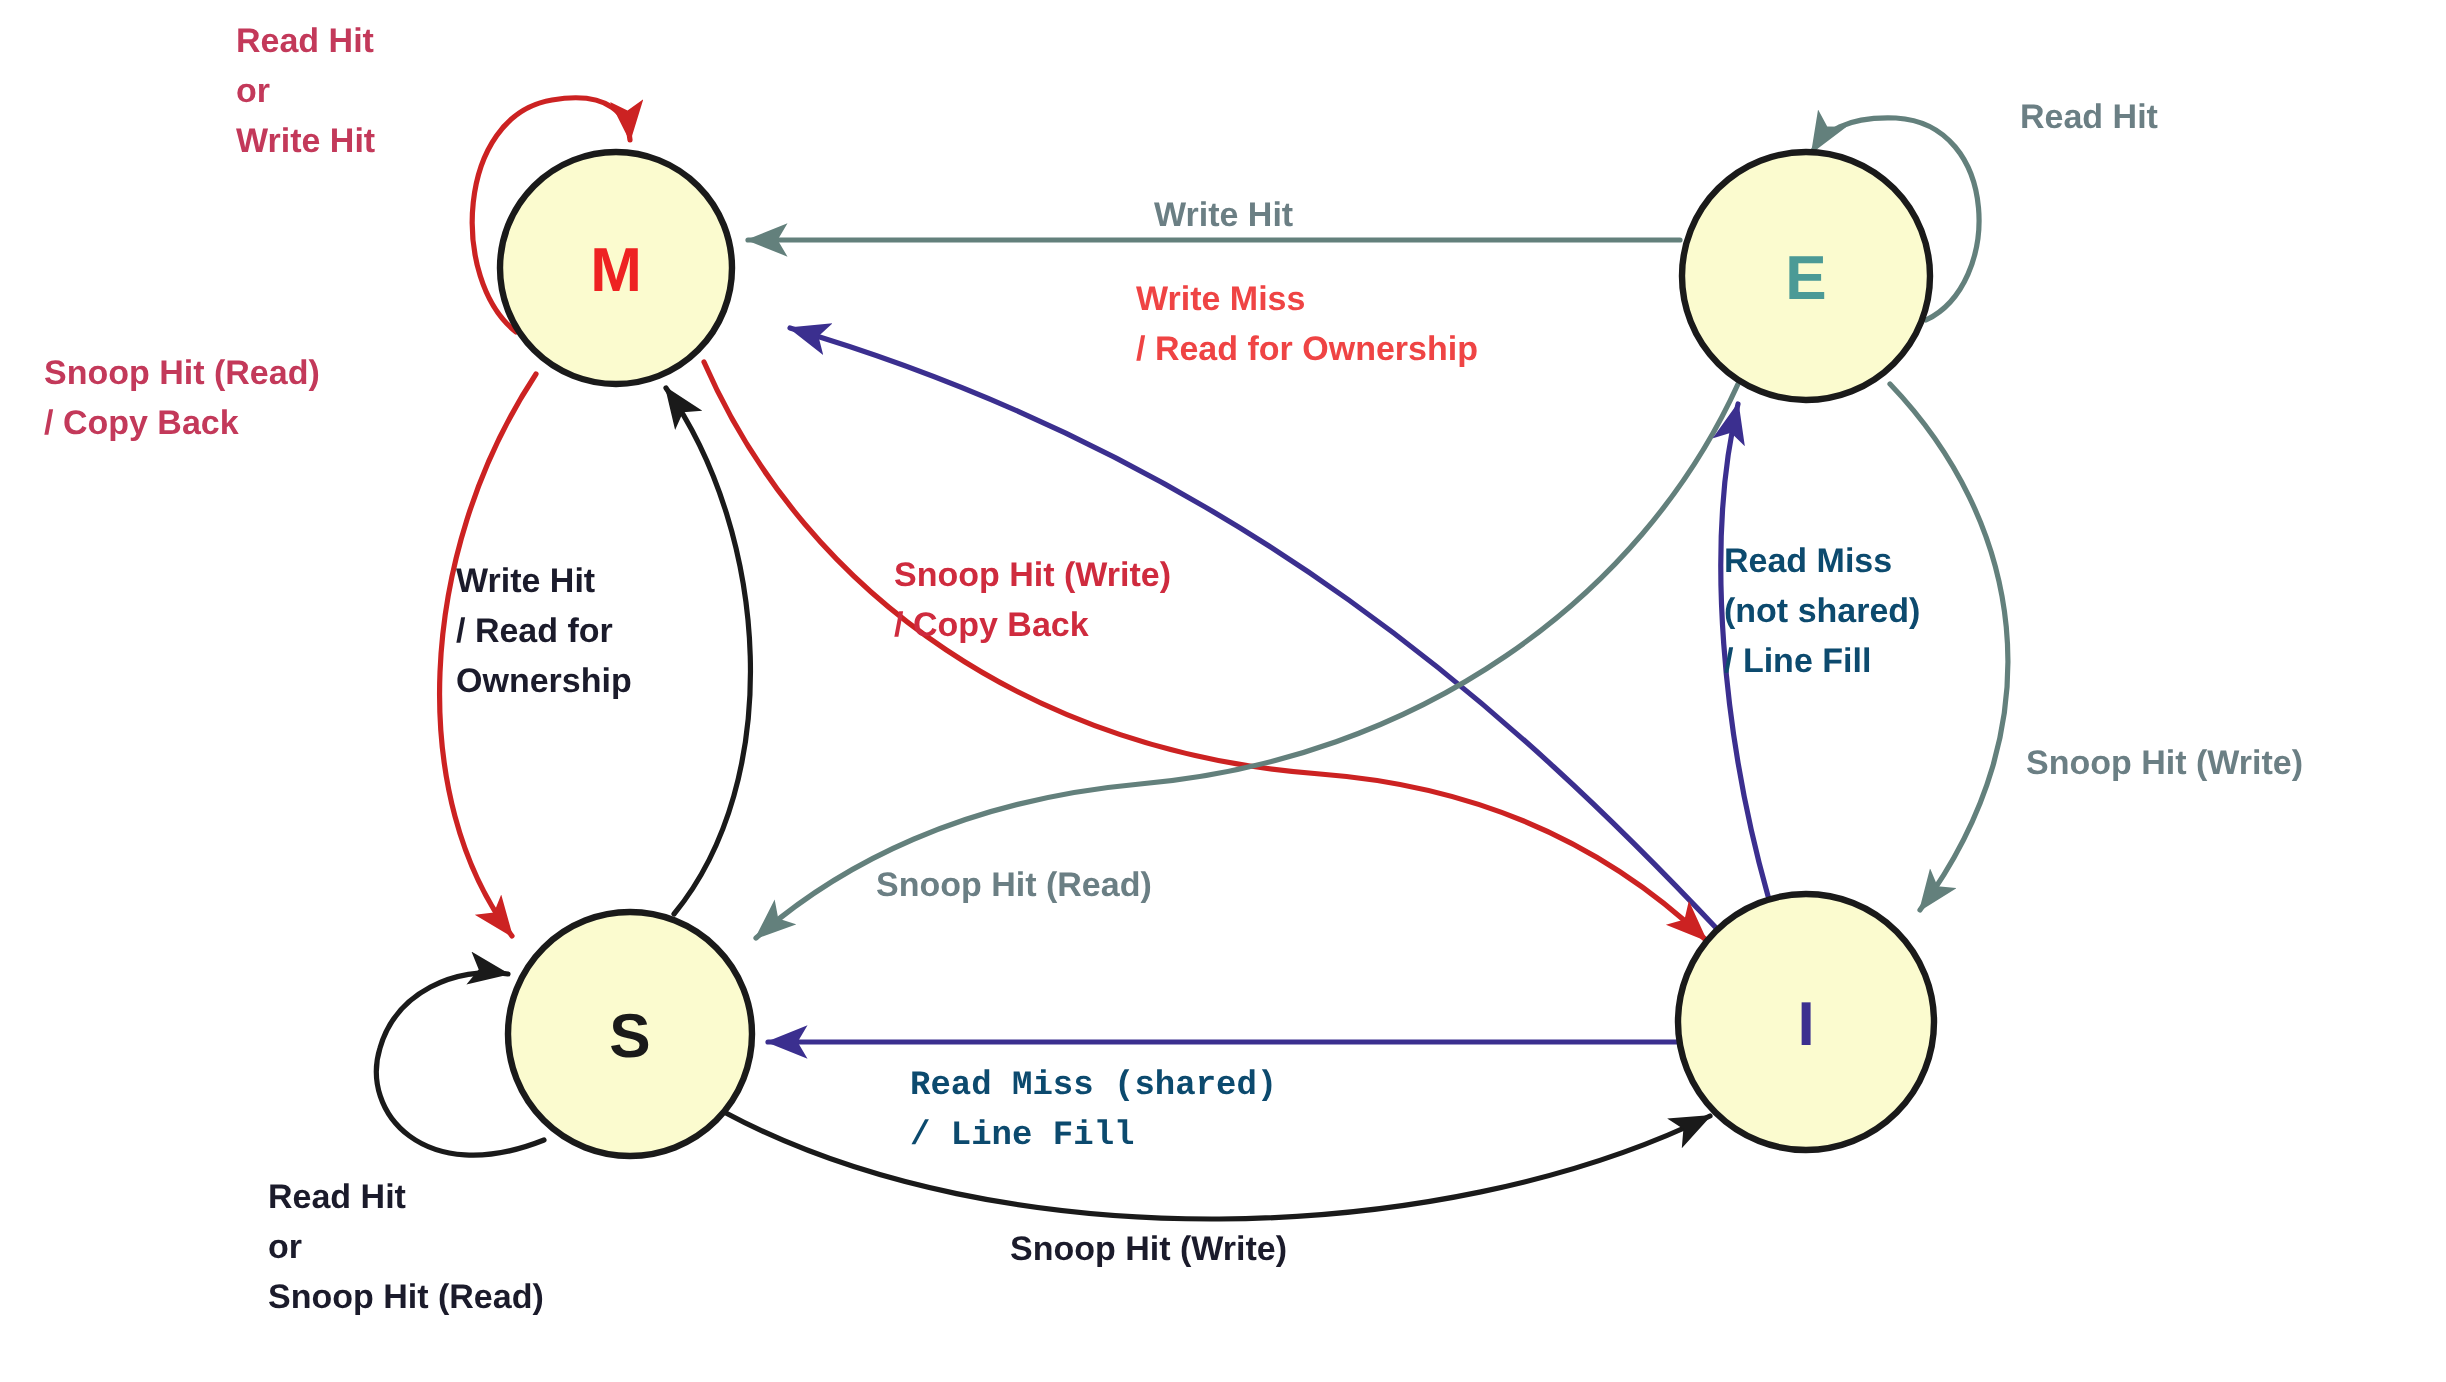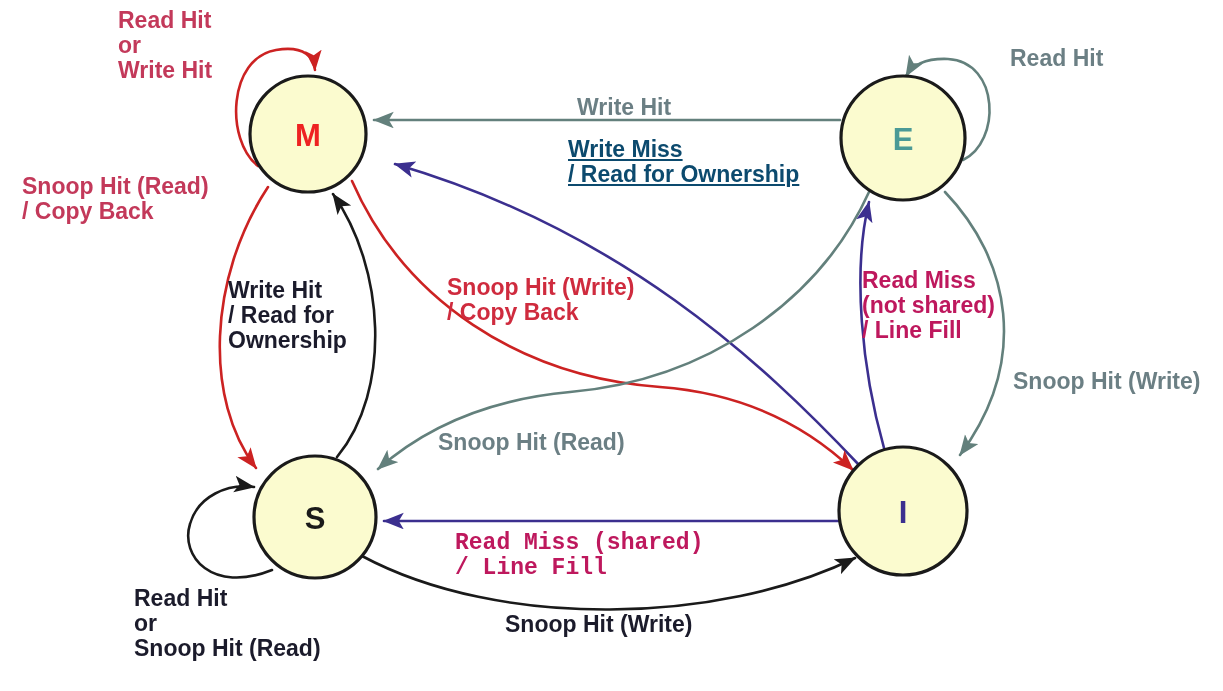--- a/index.html
+++ b/index.html
@@ -43,30 +43,30 @@
     stroke-linecap: round;
   }
   .edge-red    { stroke: #cc2222; }
   .edge-gray   { stroke: #63807c; }
   .edge-purple { stroke: #3b2f8f; }
   .edge-black  { stroke: #1a1a1a; }
   .lbl {
     position: absolute;
     font-family: "Liberation Sans", sans-serif;
     font-weight: bold;
-    font-size: 23px;
+    font-size: 17px;
     line-height: 25px;
     white-space: pre;
     letter-spacing: 0px;
   }
   .lbl-red    { color: #c3395a; }
   .lbl-red2   { color: #cf2b3e; }
   .lbl-gray   { color: #6b7f84; }
-  .lbl-purple { color: #0c4a6e; text-decoration: underline; }
-  .lbl-purple2{ color: #be185d; }
+  .lbl-purple { color: #ef4444; }
+  .lbl-purple2{ color: #0c4a6e; }
   .lbl-black  { color: #1b1b2b; }
 </style>
 </head>
 <body>
 
 <div id="diagram-root">
 
   <svg id="mesi-svg" viewBox="0 0 1223 691" xmlns="http://www.w3.org/2000/svg">
     <defs>
       <marker id="ah-red" markerWidth="9" markerHeight="9" refX="7.6" refY="3.2" orient="auto" markerUnits="strokeWidth">

